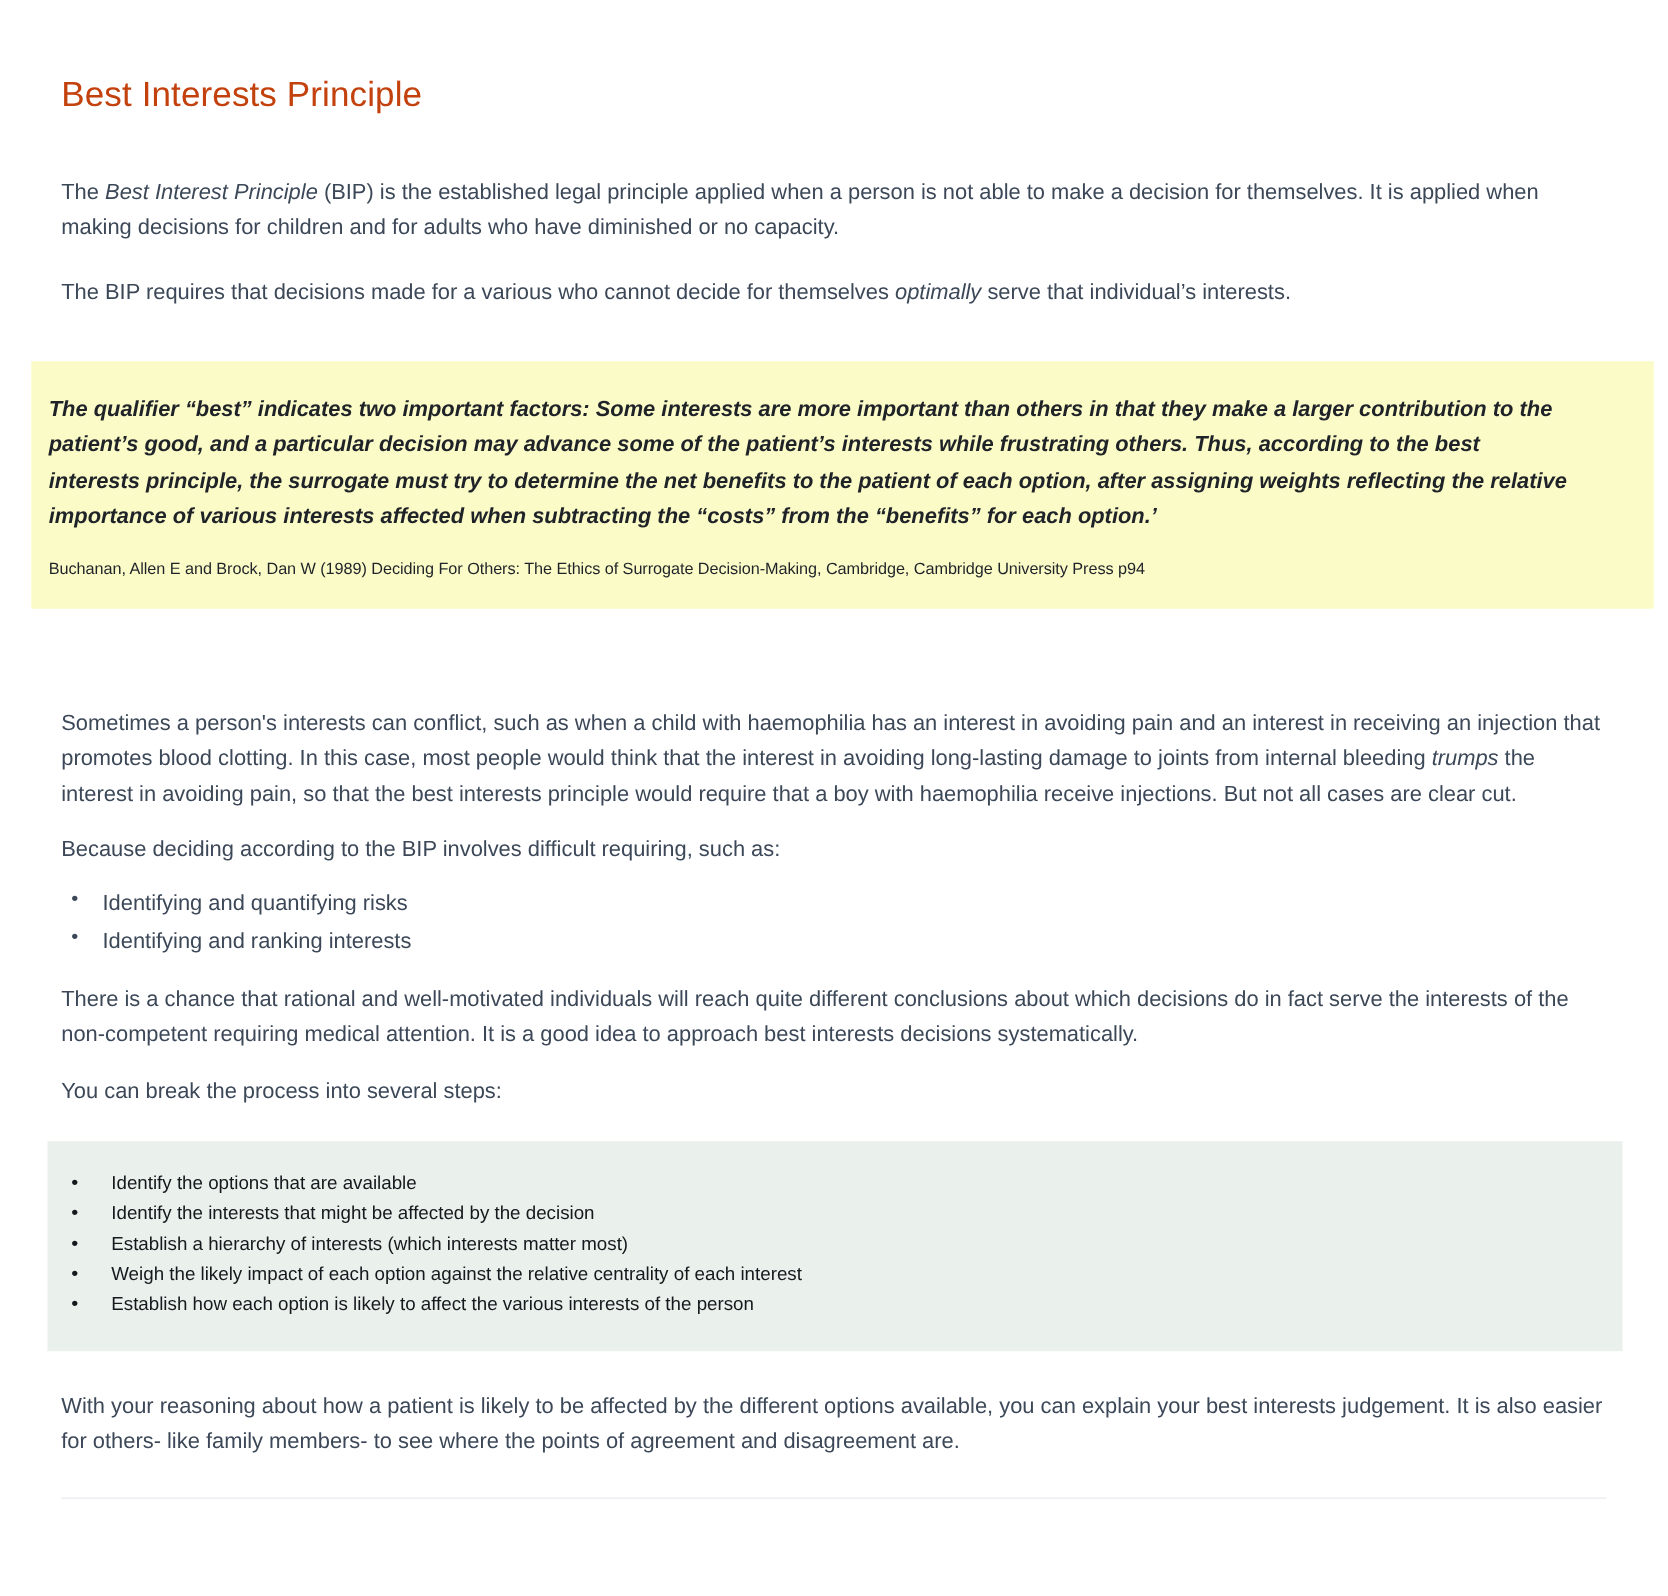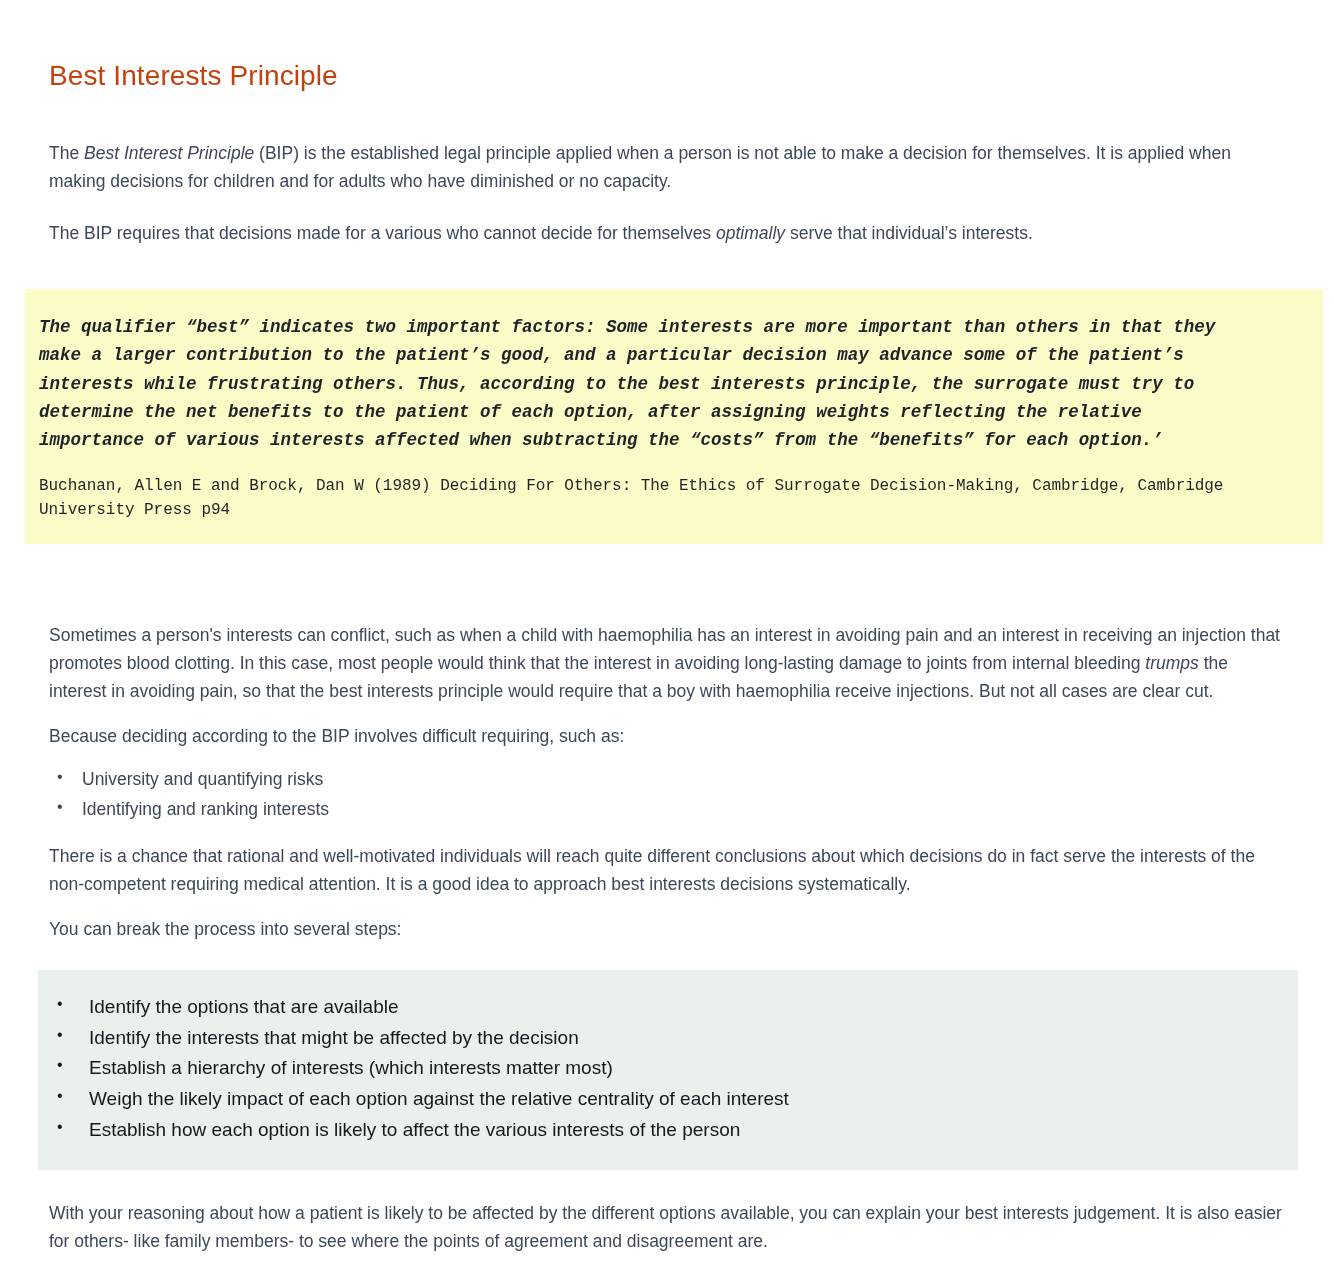--- a/index.html
+++ b/index.html
@@ -79,55 +79,54 @@
     color: #3c4858;
   }
 
   
   .quote-block {
     background: #fbfbc8;
     margin: 0 -12px;
     padding: 24px 49px 22px 14px;
     box-sizing: border-box;
     width: 1298px;
-    font-family: Liberation Mono, monospace;
   }
   .quote-inner { padding-left: 0px; }
   .quote-text {
     font-style: italic;
     font-weight: 600;
     font-size: 17.5px;
     line-height: 1.62;
     color: #1f2328;
     margin: 0;
     max-width: 1215px;
   }
   .quote-citation {
-    font-size: 16px;
+    font-size: 13px;
     line-height: 1.5;
     color: #1f2328;
     margin: 0;
     padding-top: 19px;
     letter-spacing: -0.05px;
   }
 
   
   .steps-block {
     background: #eaf0ec;
     width: 1260px;
     padding: 22px 0 24px 0;
     box-sizing: border-box;
   }
   .steps-block ul {
     list-style: none;
     margin: 0;
     padding: 0;
   }
   .steps-block li {
-    font-size: 19px;
+    font-size: 15px;
     line-height: 1.62;
     color: #15181c;
     position: relative;
     padding-left: 51px;
   }
   .steps-block li::before {
     content: "\2022";
     position: absolute;
     left: 19px;
     top: -1px;
@@ -174,21 +173,21 @@
 
   <div style="height:54px"></div>
 
   <div class="content">
     <div class="gap-1"></div>
     <p class="para col"><span>Sometimes a person's interests can conflict, such as when a child with haemophilia has an interest in avoiding pain and an interest in receiving an injection that promotes blood clotting. In this case, most people would think that the interest in avoiding long-lasting damage to joints from internal bleeding </span><em>trumps</em><span> the interest in avoiding pain, so that the best interests principle would require that a boy with haemophilia receive injections. But not all cases are clear cut.</span></p>
     <div class="gap-2"></div>
     <p class="para col">Because deciding according to the BIP involves difficult requiring, such as:</p>
     <div style="height:15px"></div>
     <ul class="plain-list col">
-      <li>University and quantifying risks</li>
+      <li>Identifying and quantifying risks</li>
       <li>Identifying and ranking interests</li>
     </ul>
     <div style="height:18px"></div>
     <p class="para col">There is a chance that rational and well-motivated individuals will reach quite different conclusions about which decisions do in fact serve the interests of the non-competent requiring medical attention. It is a good idea to approach best interests decisions systematically.</p>
     <div class="gap-2"></div>
     <p class="para col">You can break the process into several steps:</p>
   </div>
 
   <div style="height:27px"></div>
 

